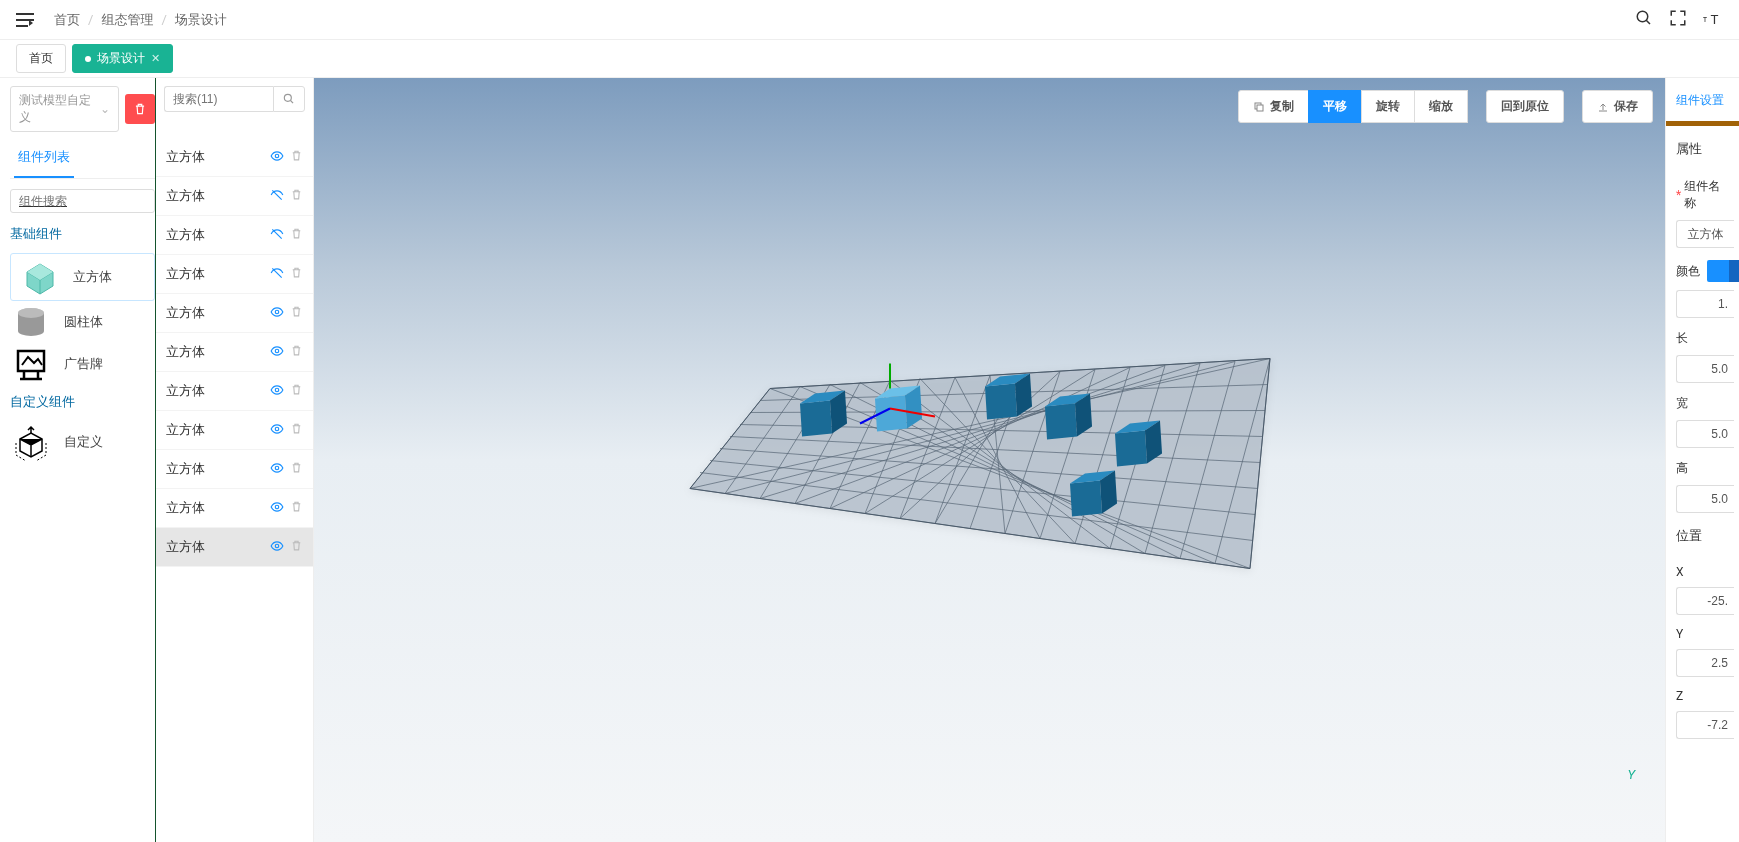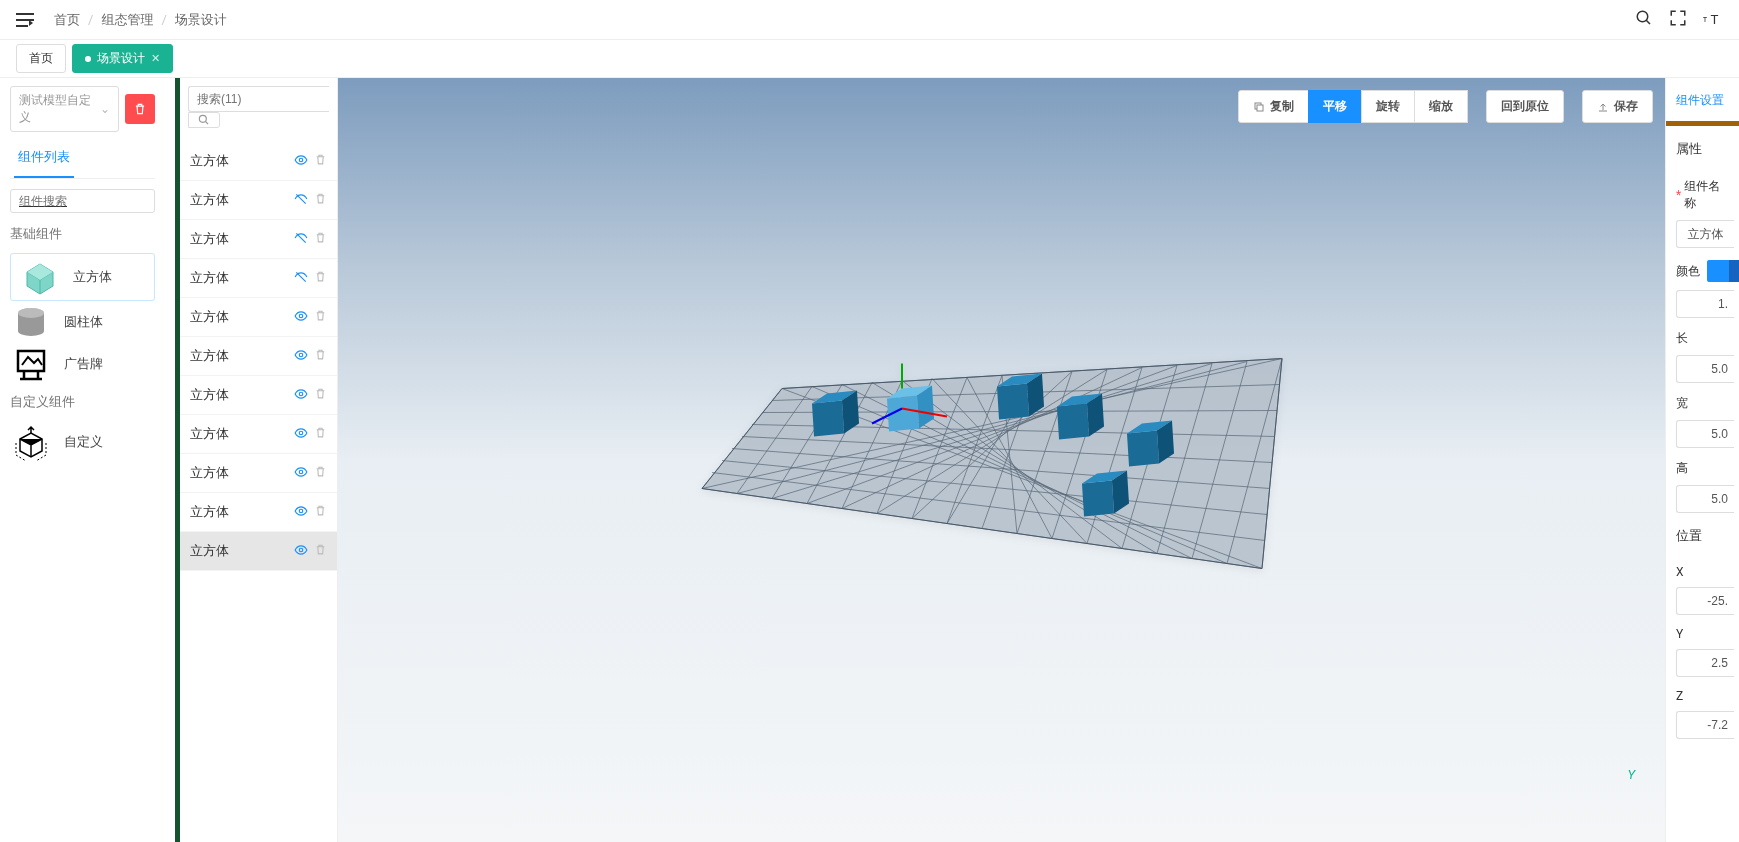--- a/index.html
+++ b/index.html
@@ -17,38 +17,38 @@
     .tabs-row { height: 38px; display: flex; align-items: center; padding: 0 16px; border-bottom: 1px solid #eee; gap: 6px; }
     .tab { padding: 5px 12px; border: 1px solid #ddd; border-radius: 3px; font-size: 12px; cursor: pointer; display: flex; align-items: center; gap: 6px; }
     .tab.active { background: #19b394; color: #fff; border-color: #19b394; }
     .tab.active .dot { width: 6px; height: 6px; border-radius: 50%; background: #fff; display: inline-block; }
     .tab .close { font-size: 11px; opacity: 0.8; }
     
     
     .main { display: flex; height: calc(100vh - 78px); }
     
     
-    .panel-lib { width: 180px; border-right: 5px solid #14532d; padding: 8px 20px 0 10px; overflow: hidden; }
+    .panel-lib { width: 156px; border-right: 1px solid #14532d; padding: 8px 0 0 10px; overflow: hidden; }
     .model-select-row { display: flex; gap: 6px; align-items: center; margin-bottom: 10px; }
     .model-select { flex: 1; display: flex; align-items: center; justify-content: space-between; border: 1px solid #ddd; border-radius: 3px; padding: 5px 8px; font-size: 12px; color: #999; cursor: pointer; }
     .model-select .chev { color: #bbb; }
     .del-btn { width: 30px; height: 30px; background: #ff4d4f; border-radius: 3px; display: flex; align-items: center; justify-content: center; color: #fff; cursor: pointer; }
     .lib-tab-row { border-bottom: 1px solid #eee; margin-bottom: 10px; }
     .lib-tab { display: inline-block; padding: 6px 4px 10px 4px; margin: 0 4px; color: #1890ff; border-bottom: 2px solid #1890ff; font-size: 13px; cursor: pointer; }
     .lib-search { display: flex; align-items: flex-start; border: 1px solid #ddd; border-radius: 3px; padding: 4px 8px; margin-bottom: 12px; text-decoration: underline; }
     .lib-search input { border: none; outline: none; flex: 1; font-size: 12px; color: #666; background: transparent; }
-    .lib-section-title { color: #737373; font-size: 13px; margin: 8px 0 10px 0; }
+    .lib-section-title { color: #0369a1; font-size: 13px; margin: 8px 0 10px 0; }
     .lib-item { display: flex; align-items: center; gap: 12px; padding: 4px 0; cursor: pointer; }
     .lib-item.boxed { border: 1px solid #c7e6ff; border-radius: 3px; padding: 6px 8px; }
     .lib-item .lib-icon { width: 42px; height: 34px; display: flex; align-items: center; justify-content: center; }
     .lib-item .lib-name { font-size: 13px; color: #444; }
     
     
     .panel-objects { width: 158px; border-right: 1px solid #eee; padding: 8px 0 0 0; }
-    .obj-search-row { display: flex; gap: 0; padding: 0 8px; margin-bottom: 14px; flex-direction: column; }
+    .obj-search-row { display: flex; gap: 0; padding: 0 8px; margin-bottom: 26px; }
     .obj-search { flex: 1; display: flex; align-items: center; border: 1px solid #ddd; border-radius: 3px 0 0 3px; padding: 5px 8px; border-right: none;}
     .obj-search input { border: none; outline: none; flex: 1; font-size: 12px; color: #666; background: transparent; width: 100%;}
     .obj-search-btn { width: 32px; border: 1px solid #ddd; border-radius: 0 3px 3px 0; display: flex; align-items: center; justify-content: center; color: #999; cursor: pointer; }
     .obj-list { }
     .obj-item { display: flex; align-items: center; justify-content: space-between; padding: 10px 10px; border-bottom: 1px solid #f3f3f3; font-size: 13px; cursor: pointer; }
     .obj-item.selected { background: #e6e6e6; }
     .obj-item .obj-actions { display: flex; align-items: center; gap: 6px; color: #bbb; }
     .obj-item .obj-actions .vis { color: #1890ff; }
     .obj-item .obj-actions .hide { color: #1890ff; }
     

